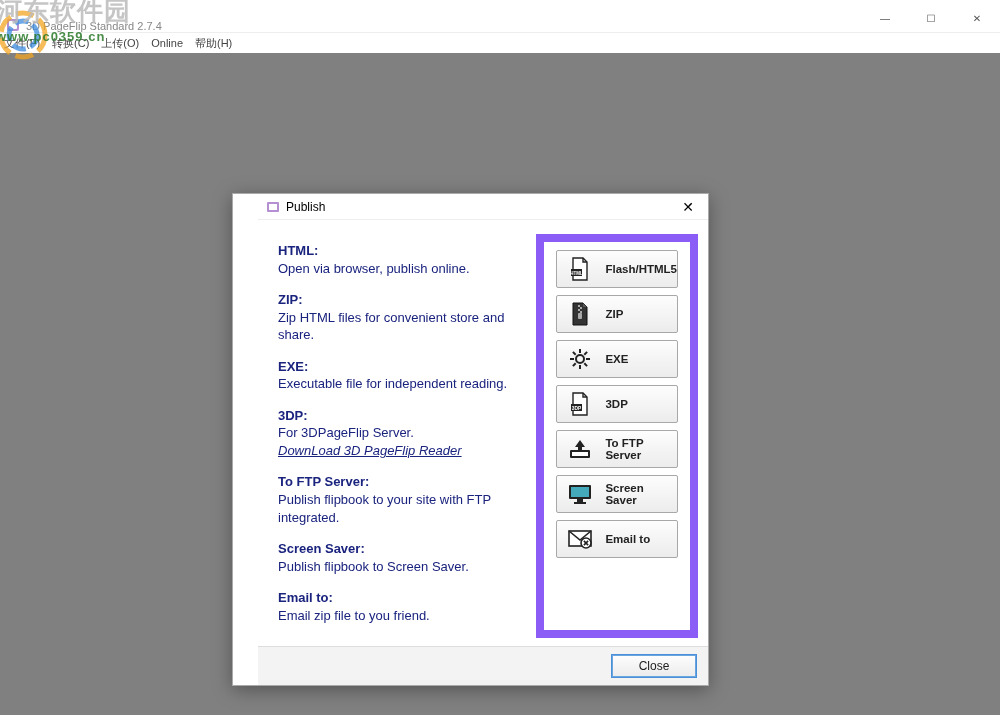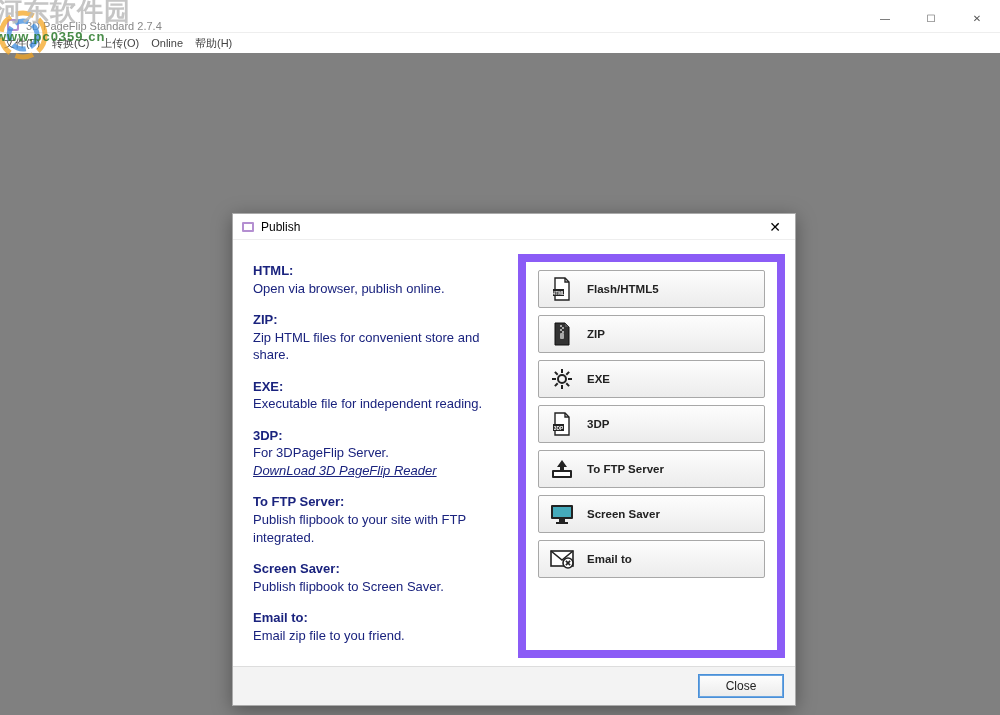--- a/index.html
+++ b/index.html
@@ -86,26 +86,27 @@
   position: absolute;
   left: 2px; top: 16px;
   width: 50px; height: 50px;
   opacity: 0.75;
 }
 
 
 .dialog {
   position: absolute;
   left: 232px;
-  top: 160px;
-  width: 564px;
+  top: 140px;
+  width: 477px;
   background: #fff;
   border: 1px solid #aaa;
   box-shadow: 0 4px 18px rgba(0,0,0,0.35);
   z-index: 10;
+  padding-left: 25px;
 }
 .dialog-titlebar {
   height: 26px;
   background: #fff;
   display: flex;
   align-items: center;
   padding-left: 8px;
   font-size: 12px;
   border-bottom: 1px solid #eee;
 }

